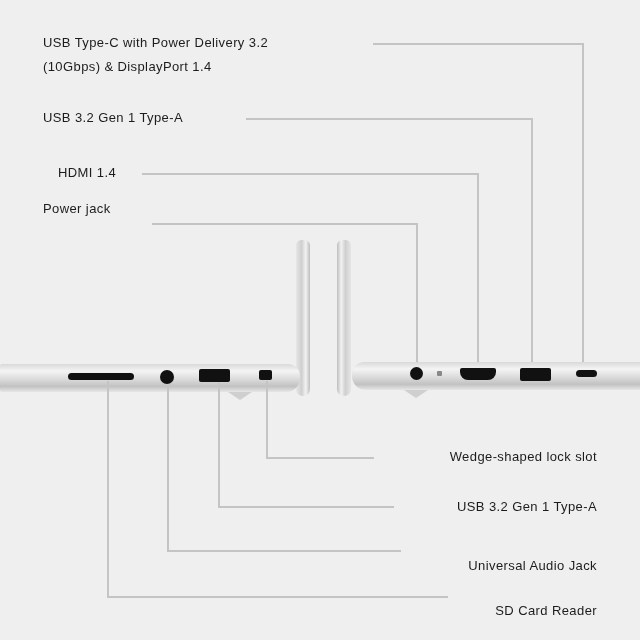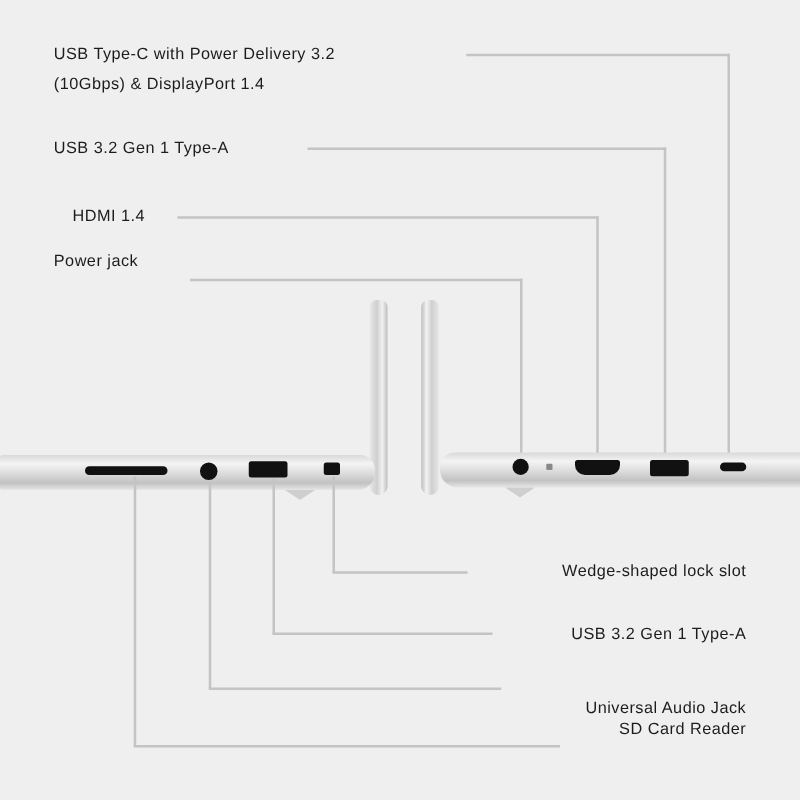--- a/index.html
+++ b/index.html
@@ -56,13 +56,13 @@
 <div class="ln v" style="left:218px;top:383px;height:124px;"></div>
 <div class="ln h" style="left:218px;top:506px;width:176px;"></div>
 <div class="ln v" style="left:167px;top:385px;height:166px;"></div>
 <div class="ln h" style="left:167px;top:550px;width:234px;"></div>
 <div class="ln v" style="left:107px;top:381px;height:216px;"></div>
 <div class="ln h" style="left:107px;top:596px;width:341px;"></div>
 
 <div class="lbl r" style="right:43px;top:446px;">Wedge-shaped lock slot</div>
 <div class="lbl r" style="right:43px;top:496px;">USB 3.2 Gen 1 Type-A</div>
 <div class="lbl r" style="right:43px;top:539px;margin-top:16px;">Universal Audio Jack</div>
-<div class="lbl r" style="right:43px;top:572px;">SD Card Reader</div>
+<div class="lbl r" style="right:43px;top:600px;">SD Card Reader</div>
 
 </body></html>

